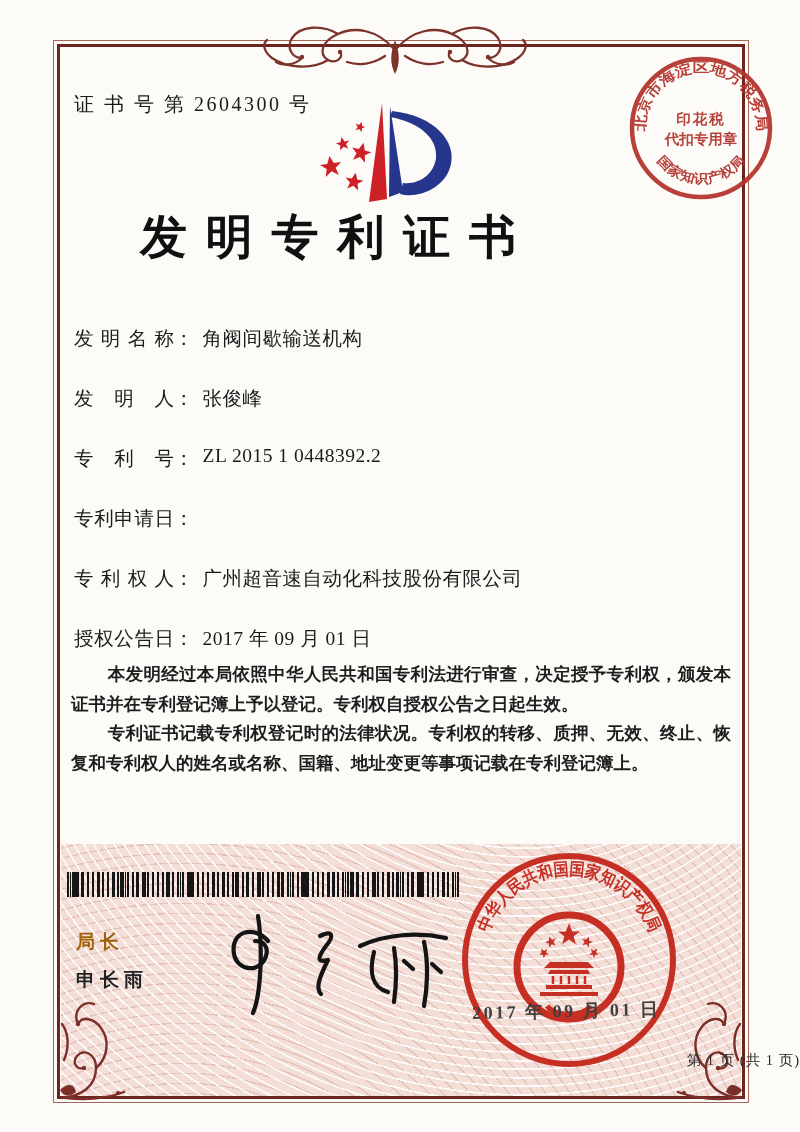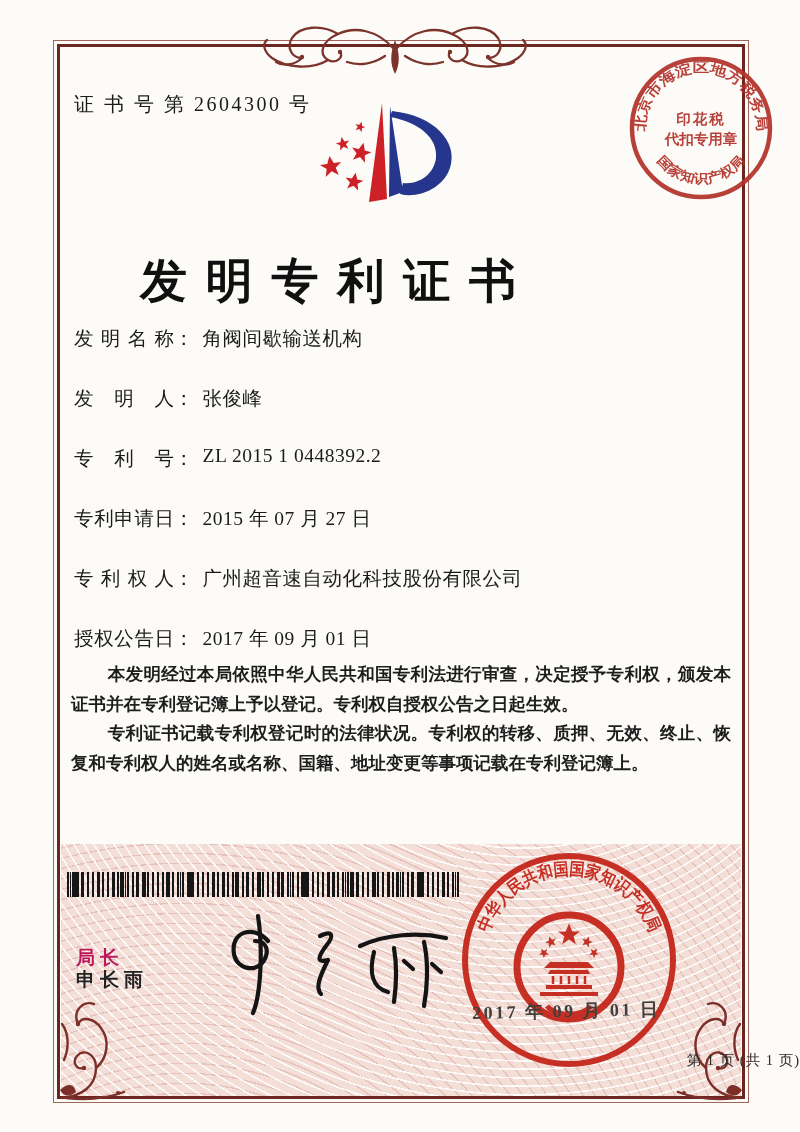--- a/index.html
+++ b/index.html
@@ -27,21 +27,20 @@
       repeating-radial-gradient(circle at 68% -260px, rgba(255,255,255,.85) 0 1.6px, rgba(255,255,255,0) 1.6px 8.5px),
       repeating-radial-gradient(circle at 18% 500px, rgba(201,130,120,.30) 0 1.4px, rgba(201,130,120,0) 1.4px 10px);
   }
   
   .cert-no{left:74px;top:91px;font-size:20px;letter-spacing:2.5px;font-weight:500;z-index:4;}
   .logo{left:303px;top:83px;z-index:4;}
   .title{
     left:0;top:206px;width:656px;text-align:center;z-index:4;
     font-size:47px;font-weight:700;letter-spacing:.40em;padding-left:.40em;box-sizing:border-box;
     color:#101010;
-    margin-top:44px;
   }
   
   .fields{left:74px;top:325px;width:650px;z-index:4;font-size:19.5px;}
   .field-row{height:60px;display:flex;align-items:flex-start;}
   .flabel{
     display:inline-block;width:100px;text-align:justify;text-align-last:justify;
     font-weight:500;
   }
   .fcolon{font-weight:500;}
   .fvalue{margin-left:9px;font-weight:500;letter-spacing:.5px;}
@@ -53,21 +52,21 @@
   }
   
   .barcode{
     left:67px;top:872px;width:394px;height:25px;z-index:4;
     background-image:
       repeating-linear-gradient(90deg,#161616 0 2px,transparent 2px 5px),
       repeating-linear-gradient(90deg,transparent 0 3px,#161616 3px 4px,transparent 4px 11px),
       repeating-linear-gradient(90deg,transparent 0 7px,#161616 7px 10px,transparent 10px 23px);
   }
   
-  .director-title{left:76px;top:929px;font-size:19px;font-weight:600;letter-spacing:5px;z-index:5;color:#be185d;margin-top:16px;}
+  .director-title{left:76px;top:929px;font-size:19px;font-weight:600;letter-spacing:5px;z-index:5;color:#a16207;}
   .director-name{left:76px;top:967px;font-size:19px;font-weight:600;letter-spacing:5px;z-index:5;color:#222;}
   .signature{left:208px;top:906px;z-index:5;}
   
   .seal{left:452px;top:846px;z-index:5;}
   .seal-date{
     left:472px;top:999px;z-index:6;font-size:18px;font-weight:600;
     letter-spacing:2.5px;color:#42403c;transform:rotate(-1.2deg);
   }
   .tax-stamp{left:626px;top:53px;z-index:5;opacity:.93;}
   
@@ -190,21 +189,20 @@
     <span class="fvalue">张俊峰</span>
   </div>
   <div class="field-row">
     <span class="flabel">专利号</span>
       <span class="fcolon">：</span>
     <span class="fvalue">ZL 2015 1 0448392.2</span>
   </div>
   <div class="field-row">
     <span class="flabel">专利申请日</span>
       <span class="fcolon">：</span>
-    <span class="fvalue">2015 年 07 月 27 日</span>
   </div>
   <div class="field-row">
     <span class="flabel">专利权人</span>
       <span class="fcolon">：</span>
     <span class="fvalue">广州超音速自动化科技股份有限公司</span>
   </div>
   <div class="field-row">
     <span class="flabel">授权公告日</span>
       <span class="fcolon">：</span>
     <span class="fvalue">2017 年 09 月 01 日</span>

